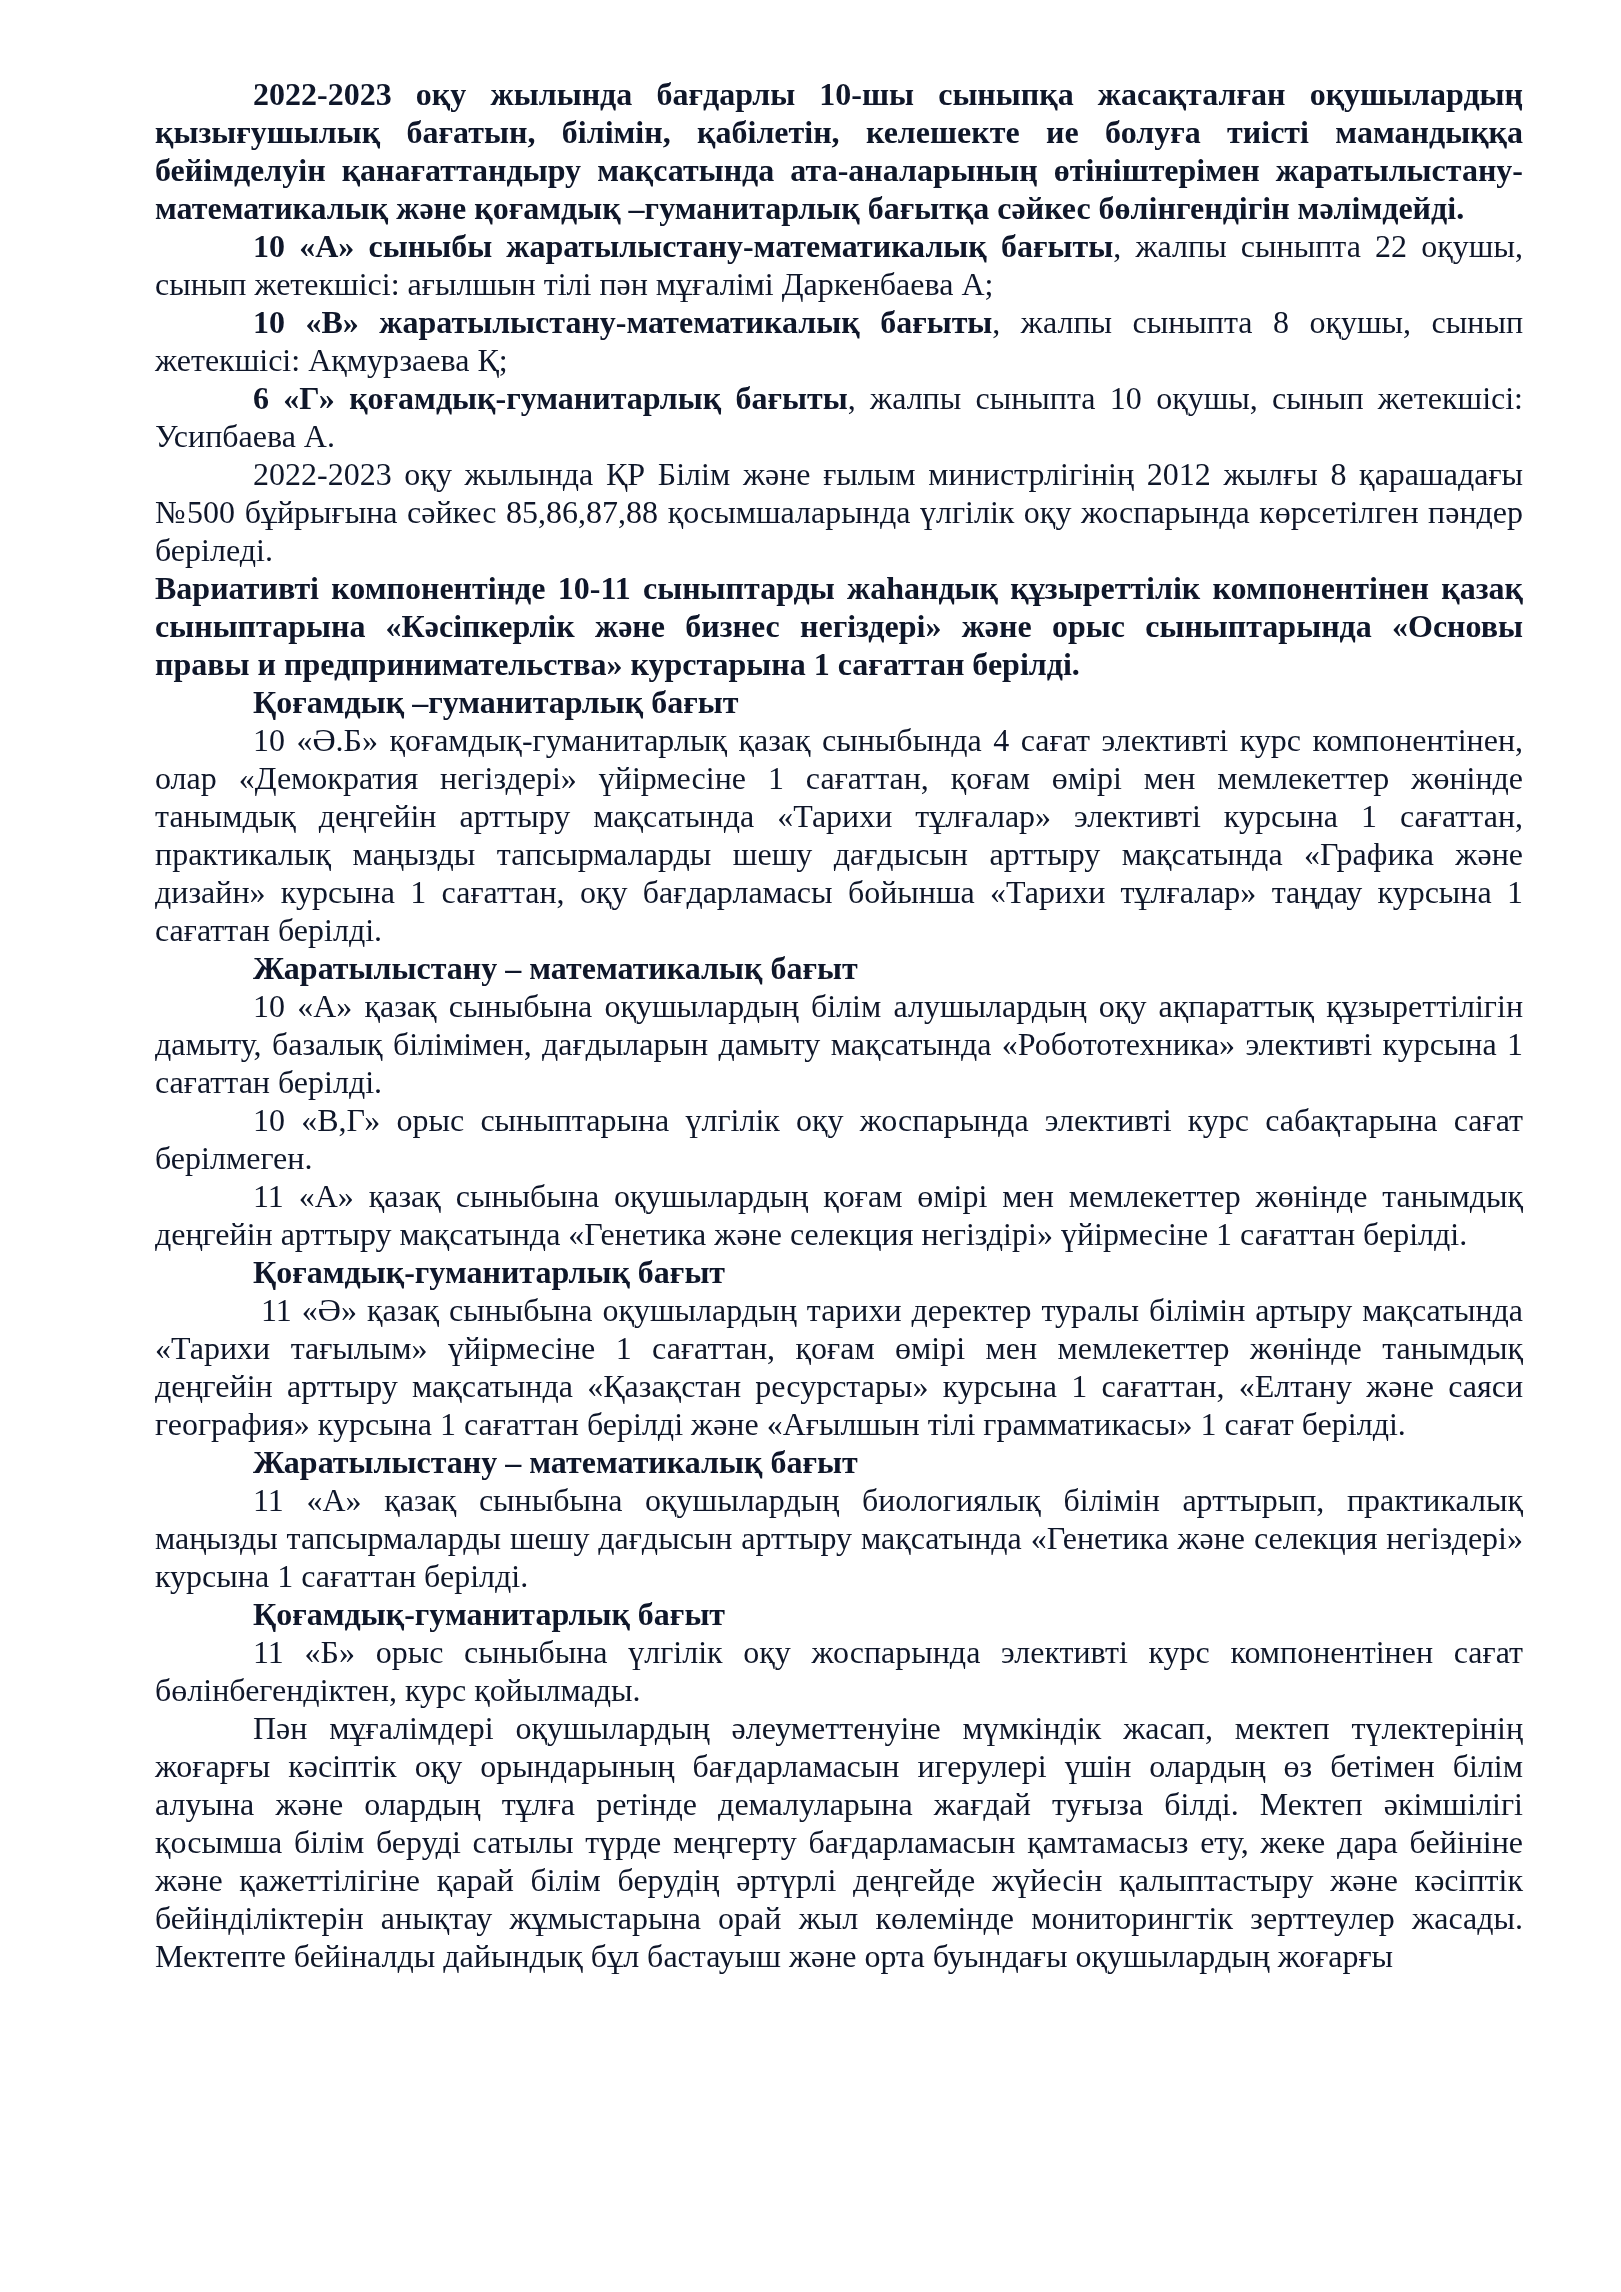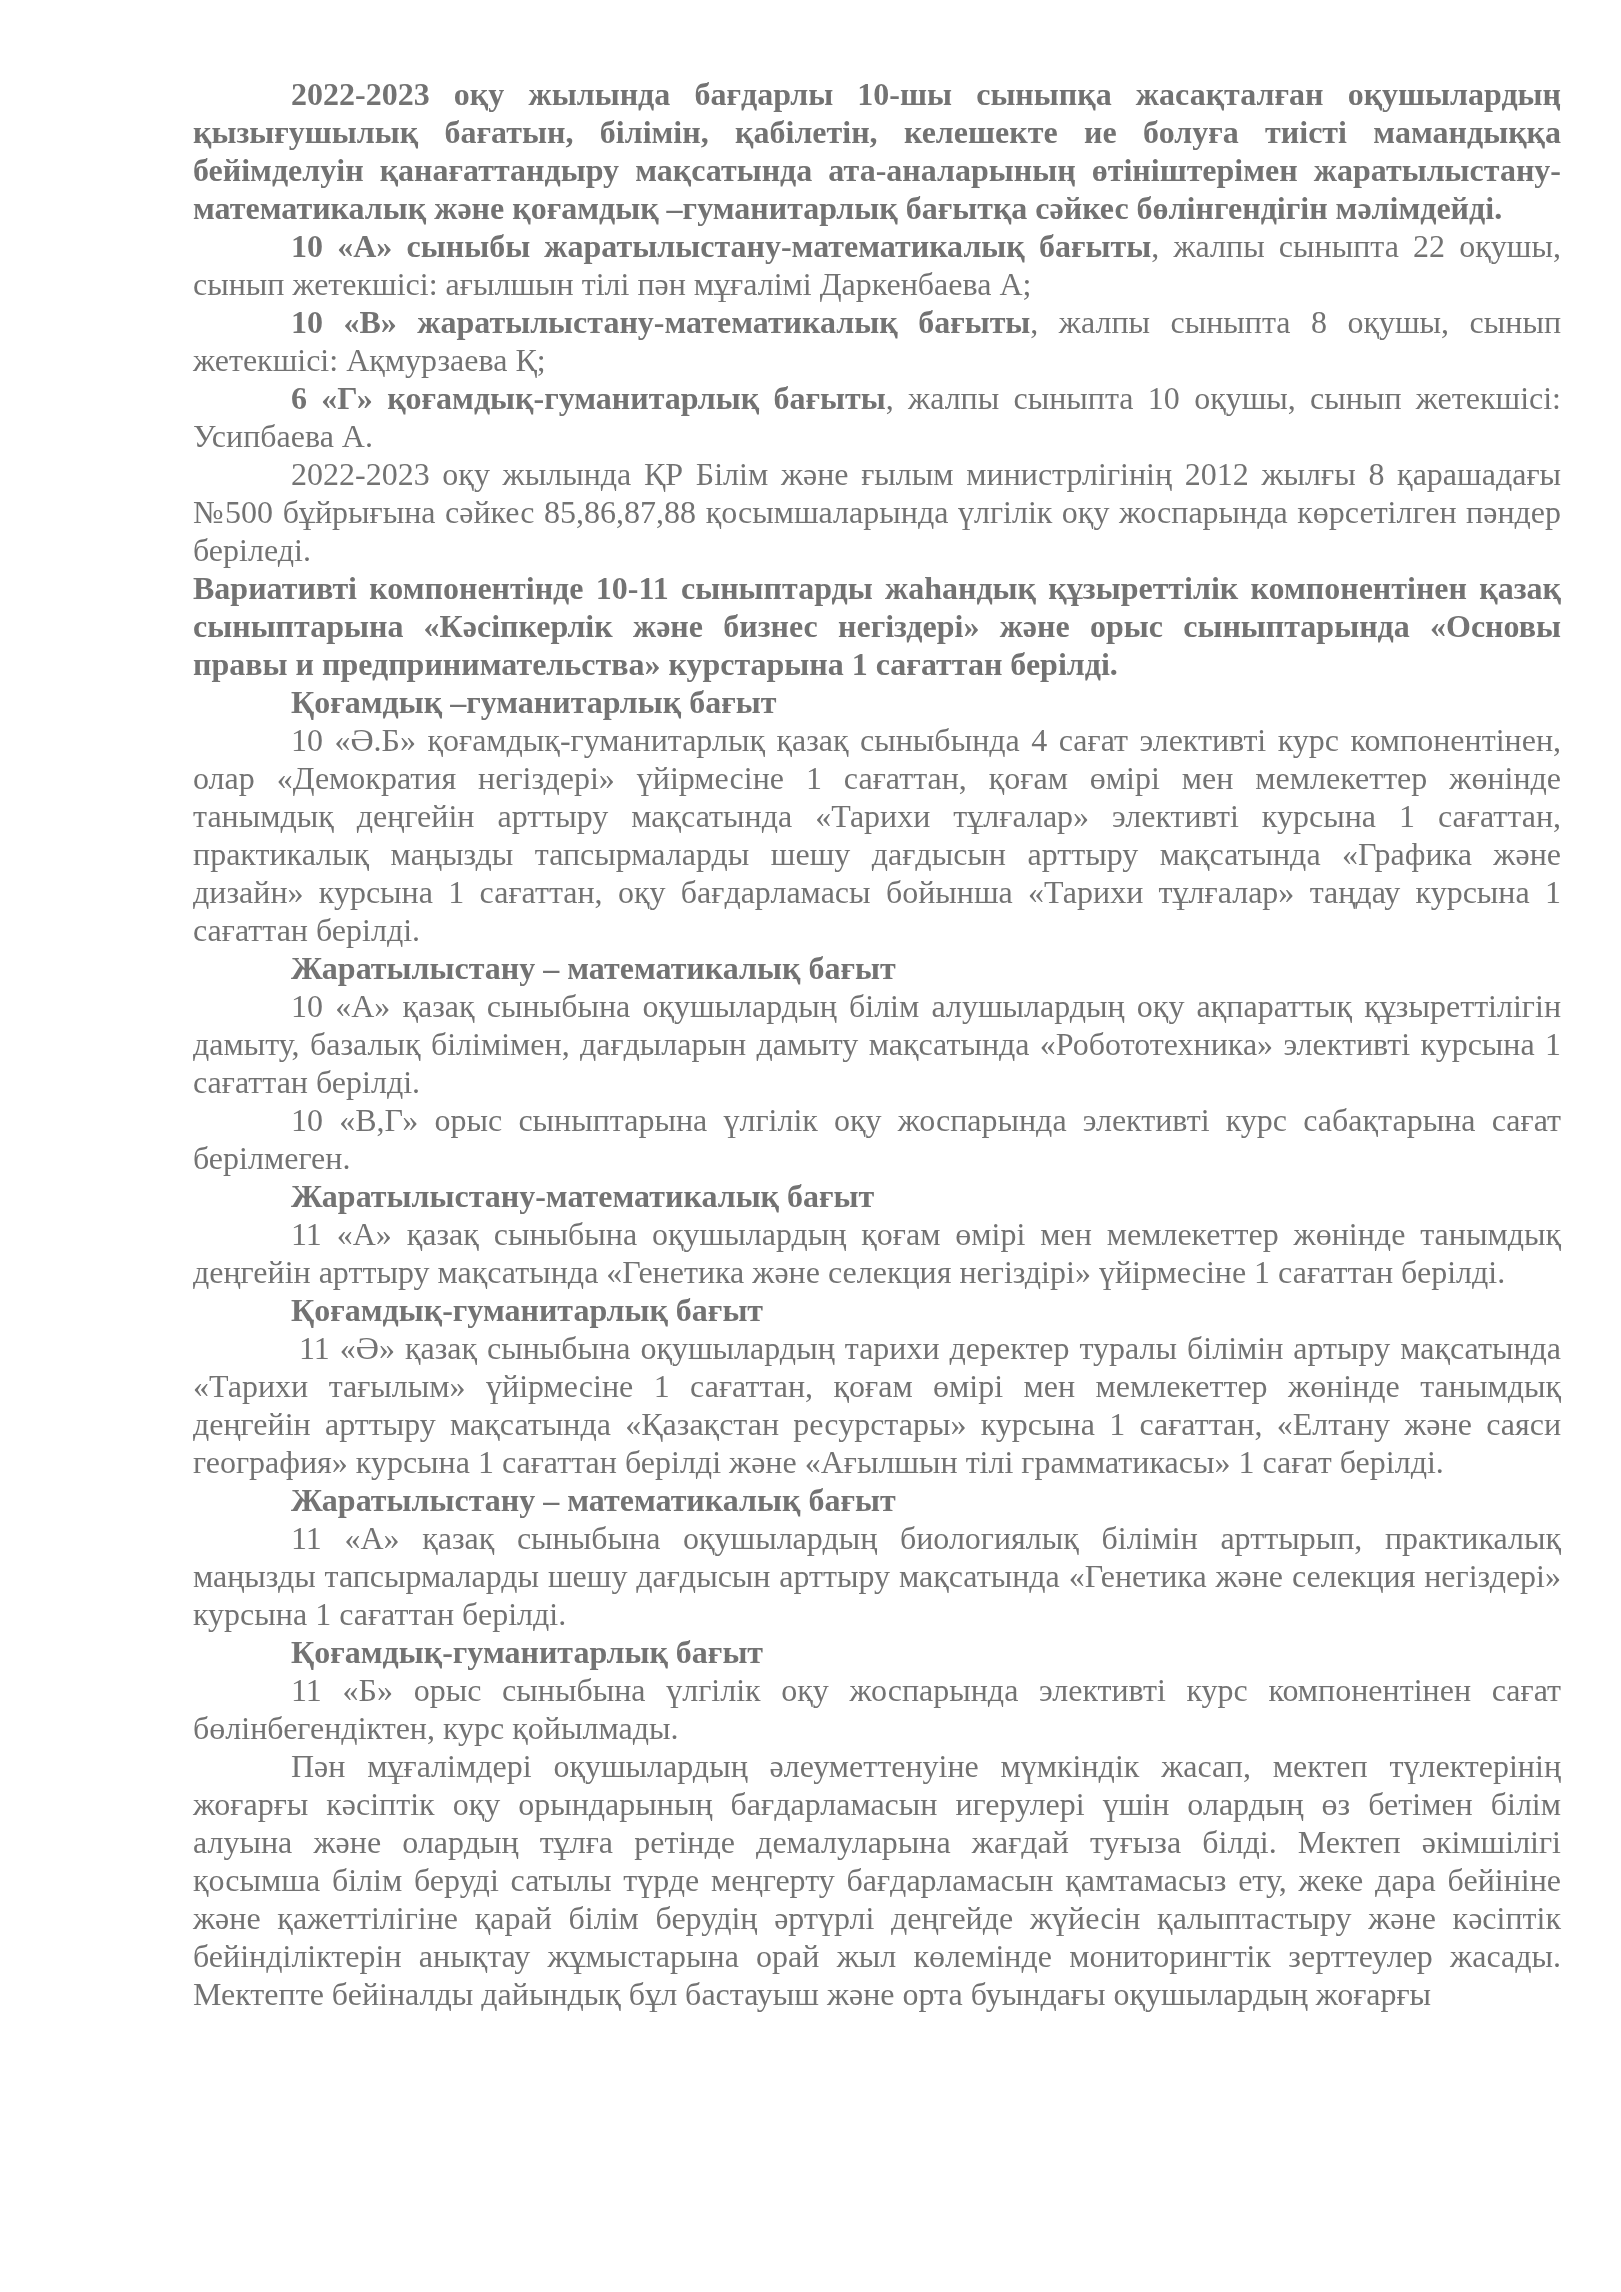--- a/index.html
+++ b/index.html
@@ -5,22 +5,21 @@
   html, body { margin: 0; padding: 0; background: #ffffff; }
   body { width: 1621px; height: 2293px; position: relative; overflow: hidden; }
   .page {
     position: absolute;
     left: 155px;
     top: 75px;
     width: 1368px;
     font-family: "Liberation Serif", "DejaVu Serif", serif;
     font-size: 32px;
     line-height: 38px;
-    color: #737373;
-    margin-left: 38px;
+    color: #0f172a;
   }
   .para { margin: 0; text-align: justify; text-align-last: left; }
   .para.indent { text-indent: 98px; }
   .para.indent-extra { text-indent: 106px; font-family: Liberation Serif, serif; }
   .para.heading { font-weight: bold; }
   .b { font-weight: bold; }
 </style>
 </head>
 <body>
 
@@ -29,21 +28,20 @@
     <p class="para indent"><span class="b">10 «А» сыныбы жаратылыстану-математикалық бағыты</span><span>, жалпы сыныпта 22 оқушы, сынып жетекшісі: ағылшын тілі пән мұғалімі Даркенбаева А;</span></p>
     <p class="para indent"><span class="b">10 «В» жаратылыстану-математикалық  бағыты</span><span>, жалпы сыныпта 8 оқушы, сынып жетекшісі: Ақмурзаева Қ;</span></p>
     <p class="para indent"><span class="b">6 «Г» қоғамдық-гуманитарлық бағыты</span><span>, жалпы сыныпта 10 оқушы, сынып жетекшісі: Усипбаева А.</span></p>
     <p class="para indent"><span>2022-2023 оқу жылында ҚР Білім және ғылым министрлігінің 2012 жылғы 8 қарашадағы №500 бұйрығына сәйкес 85,86,87,88 қосымшаларында үлгілік оқу жоспарында көрсетілген пәндер беріледі.</span></p>
     <p class="para heading"><span class="b">Вариативті компонентінде  10-11 сыныптарды жаһандық құзыреттілік компонентінен қазақ сыныптарына «Кәсіпкерлік және бизнес негіздері» және орыс сыныптарында «Основы правы и предпринимательства» курстарына 1 сағаттан берілді.</span></p>
     <p class="para indent heading"><span class="b">Қоғамдық –гуманитарлық бағыт</span></p>
     <p class="para indent"><span>10 «Ә.Б» қоғамдық-гуманитарлық  қазақ сыныбында 4 сағат элективті курс компонентінен, олар «Демократия негіздері» үйірмесіне 1 сағаттан, қоғам өмірі мен мемлекеттер жөнінде танымдық деңгейін арттыру мақсатында «Тарихи тұлғалар» элективті курсына  1 сағаттан, практикалық маңызды тапсырмаларды шешу дағдысын арттыру мақсатында «Графика және дизайн» курсына 1 сағаттан, оқу бағдарламасы бойынша «Тарихи тұлғалар» таңдау курсына 1 сағаттан берілді.</span></p>
     <p class="para indent heading"><span class="b">Жаратылыстану – математикалық бағыт</span></p>
     <p class="para indent"><span>10 «А» қазақ сыныбына оқушылардың білім алушылардың оқу ақпараттық құзыреттілігін дамыту, базалық білімімен, дағдыларын дамыту мақсатында «Робототехника» элективті курсына 1 сағаттан берілді.</span></p>
     <p class="para indent"><span>10 «В,Г»  орыс сыныптарына  үлгілік оқу жоспарында элективті курс  сабақтарына сағат берілмеген.</span></p>
-    <p class="para indent heading"><span class="b">Жаратылыстану-математикалық бағыт</span></p>
     <p class="para indent"><span>11 «А» қазақ сыныбына оқушылардың қоғам өмірі мен мемлекеттер жөнінде танымдық деңгейін арттыру мақсатында «Генетика және селекция негіздірі» үйірмесіне 1 сағаттан   берілді.</span></p>
     <p class="para indent heading"><span class="b">Қоғамдық-гуманитарлық бағыт</span></p>
     <p class="para indent-extra"><span>11 «Ә» қазақ сыныбына оқушылардың тарихи деректер туралы білімін артыру мақсатында «Тарихи тағылым» үйірмесіне 1 сағаттан, қоғам өмірі мен мемлекеттер жөнінде танымдық деңгейін арттыру мақсатында «Қазақстан ресурстары» курсына 1 сағаттан, «Елтану және саяси география» курсына 1 сағаттан берілді және «Ағылшын тілі грамматикасы» 1 сағат берілді.</span></p>
     <p class="para indent heading"><span class="b">Жаратылыстану – математикалық бағыт</span></p>
     <p class="para indent"><span>11 «А» қазақ сыныбына оқушылардың биологиялық білімін арттырып, практикалық маңызды тапсырмаларды шешу дағдысын арттыру мақсатында «Генетика және селекция негіздері» курсына 1 сағаттан берілді.</span></p>
     <p class="para indent heading"><span class="b">Қоғамдық-гуманитарлық бағыт</span></p>
     <p class="para indent"><span>11 «Б» орыс сыныбына үлгілік оқу жоспарында элективті курс компонентінен сағат бөлінбегендіктен, курс қойылмады.</span></p>
     <p class="para indent"><span>Пән мұғалімдері оқушылардың әлеуметтенуіне мүмкіндік жасап, мектеп түлектерінің жоғарғы кәсіптік оқу орындарының бағдарламасын игерулері үшін олардың өз бетімен білім алуына және олардың тұлға ретінде демалуларына жағдай туғыза білді. Мектеп әкімшілігі қосымша білім беруді сатылы түрде меңгерту бағдарламасын қамтамасыз ету, жеке дара бейініне және қажеттілігіне қарай білім берудің әртүрлі деңгейде жүйесін қалыптастыру және кәсіптік бейінділіктерін анықтау жұмыстарына орай жыл көлемінде мониторингтік зерттеулер жасады. Мектепте бейіналды дайындық бұл бастауыш және орта буындағы оқушылардың жоғарғы</span></p>
   </div>
 

